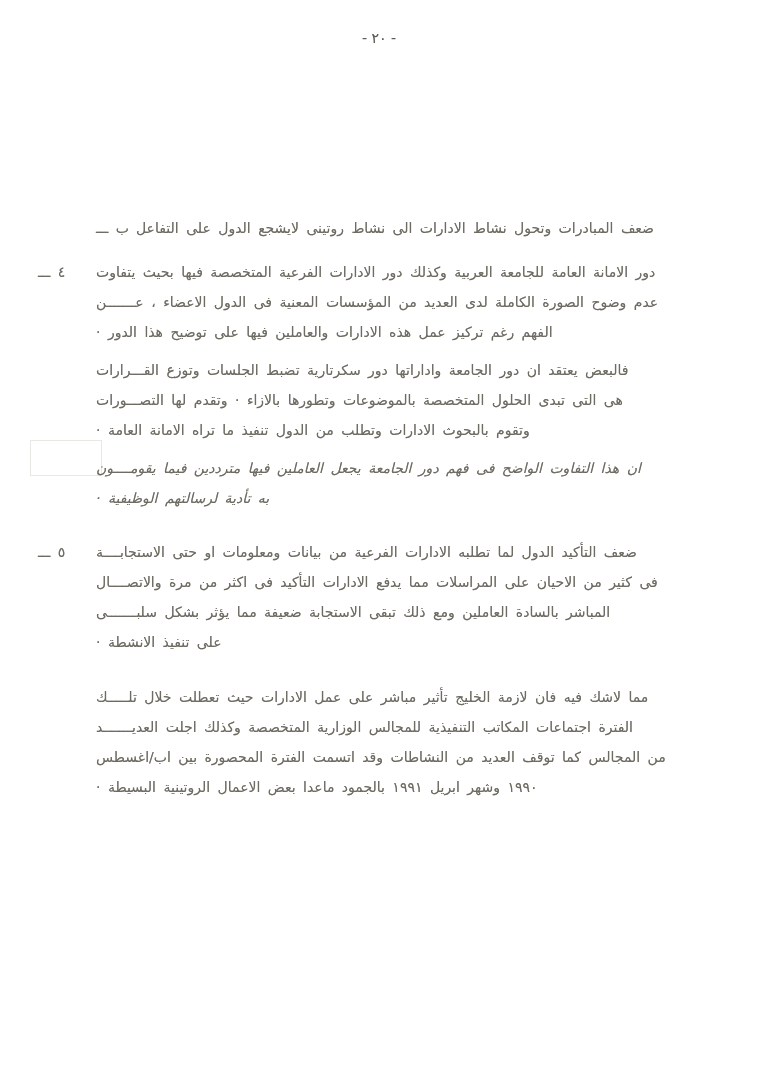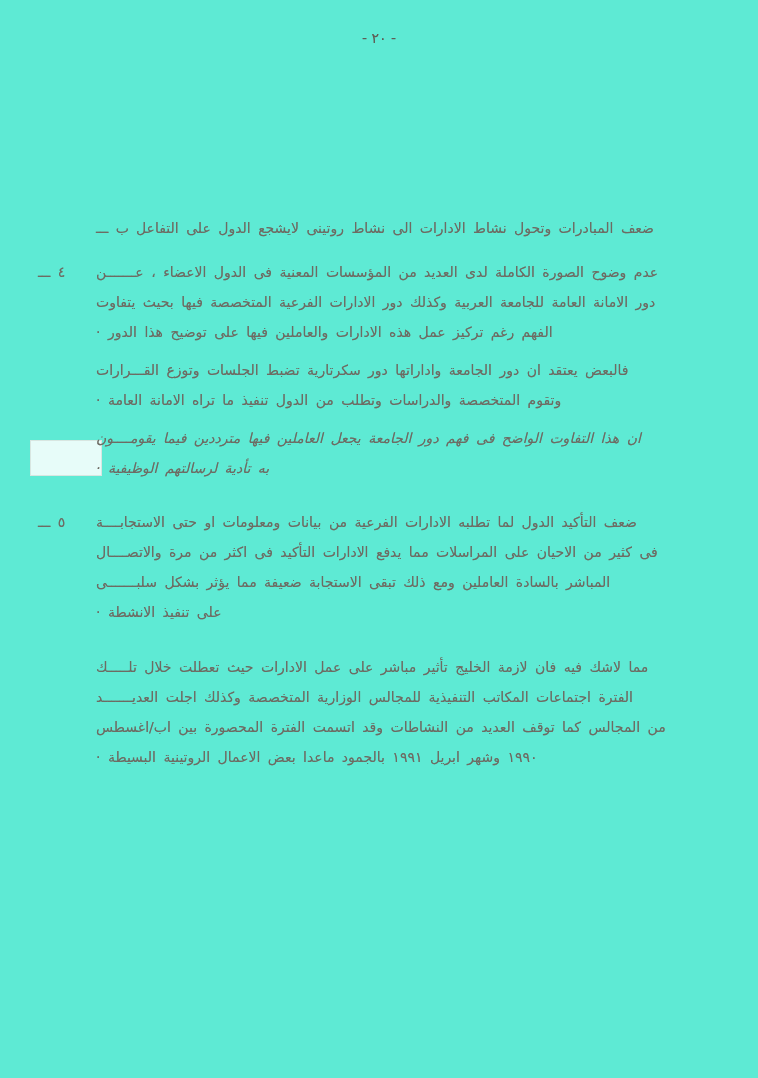--- a/index.html
+++ b/index.html
@@ -5,21 +5,21 @@
   html, body {
     margin: 0;
     padding: 0;
     background: #e9e9e7;
   }
   .page {
     position: relative;
     width: 758px;
     height: 1078px;
     margin: 0 auto;
-    background: #5eead4;
+    background: #ffffff;
     overflow: hidden;
     font-family: "DejaVu Sans", sans-serif;
     color: #6e6b63;
   }
   .page-number {
     position: absolute;
     top: 30px;
     left: 0;
     right: 0;
     text-align: center;
@@ -82,28 +82,29 @@
 
   <div class="doc-body">
 
     <div class="para p1 hang-inner">
       <span class="marker marker-inner">ب ـــ</span>
       <div class="line">ضعف المبادرات وتحول نشاط الادارات الى نشاط روتينى لايشجع الدول على التفاعل</div>
     </div>
 
     <div class="para p2">
       <span class="marker marker-outer">٤ ـــ</span>
+      <div class="line">دور الامانة العامة للجامعة العربية وكذلك دور الادارات الفرعية المتخصصة فيها بحيث يتفاوت</div>
       <div class="line">عدم وضوح الصورة الكاملة لدى العديد من المؤسسات المعنية فى الدول الاعضاء ، عـــــــن</div>
-      <div class="line">دور الامانة العامة للجامعة العربية وكذلك دور الادارات الفرعية المتخصصة فيها بحيث يتفاوت</div>
       <div class="line">الفهم رغم تركيز عمل هذه الادارات والعاملين فيها على توضيح هذا الدور ·</div>
     </div>
 
     <div class="para p3">
       <div class="line">فالبعض يعتقد ان دور الجامعة واداراتها دور سكرتارية تضبط الجلسات وتوزع القـــرارات</div>
-      <div class="line">وتقوم المتخصصة والدراسات وتطلب من الدول تنفيذ ما تراه الامانة العامة ·</div>
+      <div class="line">هى التى تبدى الحلول المتخصصة بالموضوعات وتطورها بالازاء · وتقدم لها التصـــورات</div>
+      <div class="line">وتقوم بالبحوث الادارات وتطلب من الدول تنفيذ ما تراه الامانة العامة ·</div>
     </div>
 
     <div class="para p4">
       <div class="line">ان هذا التفاوت الواضح فى فهم دور الجامعة يجعل العاملين فيها مترددين فيما يقومــــون</div>
       <div class="line">به تأدية لرسالتهم الوظيفية ·</div>
     </div>
 
     <div class="para p5">
       <span class="marker marker-outer">٥ ـــ</span>
       <div class="line">ضعف التأكيد الدول لما تطلبه الادارات الفرعية من بيانات ومعلومات او حتى الاستجابــــة</div>

